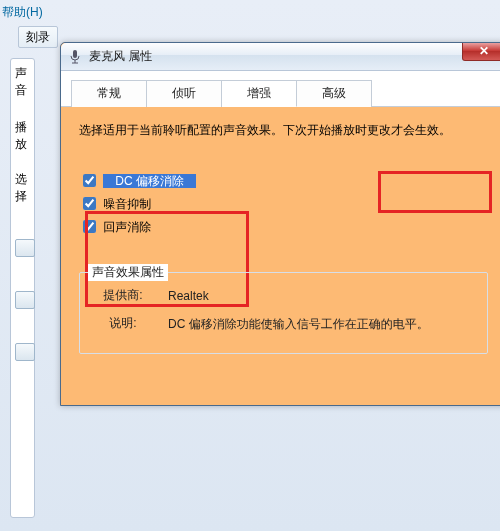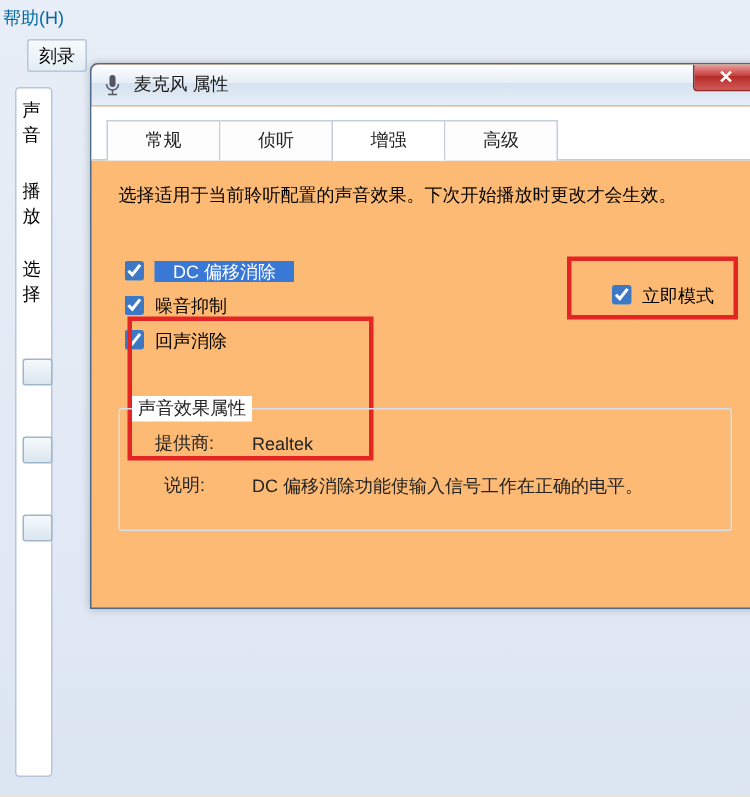--- a/index.html
+++ b/index.html
@@ -77,24 +77,20 @@
   <div class="tabstrip">
     <div class="tab">常规</div>
     <div class="tab">侦听</div>
     <div class="tab active">增强</div>
     <div class="tab">高级</div>
   </div>
 
   <div class="tabpanel">
     <div class="instr">选择适用于当前聆听配置的声音效果。下次开始播放时更改才会生效。</div>
 
-    <label class="immediate-box">
-      <input type="checkbox" class="chk" checked="" style="">
-      <span>立即模式</span>
-    </label>
     <div class="red-out-immediate"></div>
 
     <div class="effects-list">
       <label>
         <input type="checkbox" class="chk" checked="" style="">
         <span class="sel-highlight">DC 偏移消除</span>
       </label>
       <label>
         <input type="checkbox" class="chk" checked="" style="">
         <span>噪音抑制</span>

